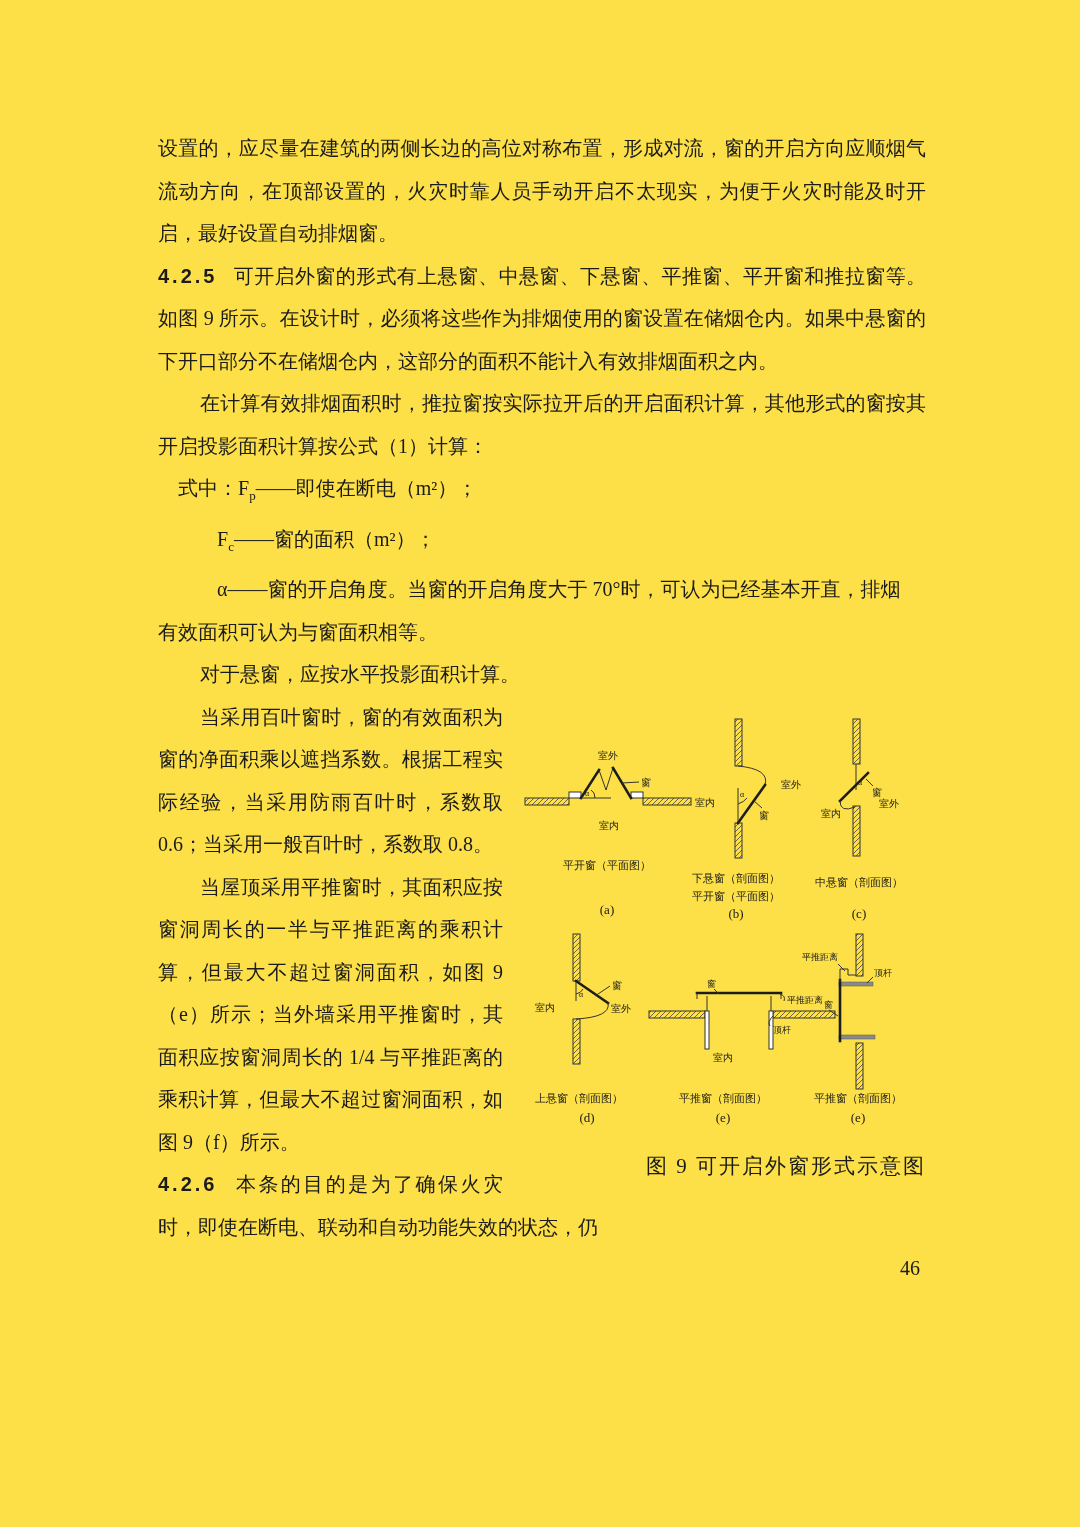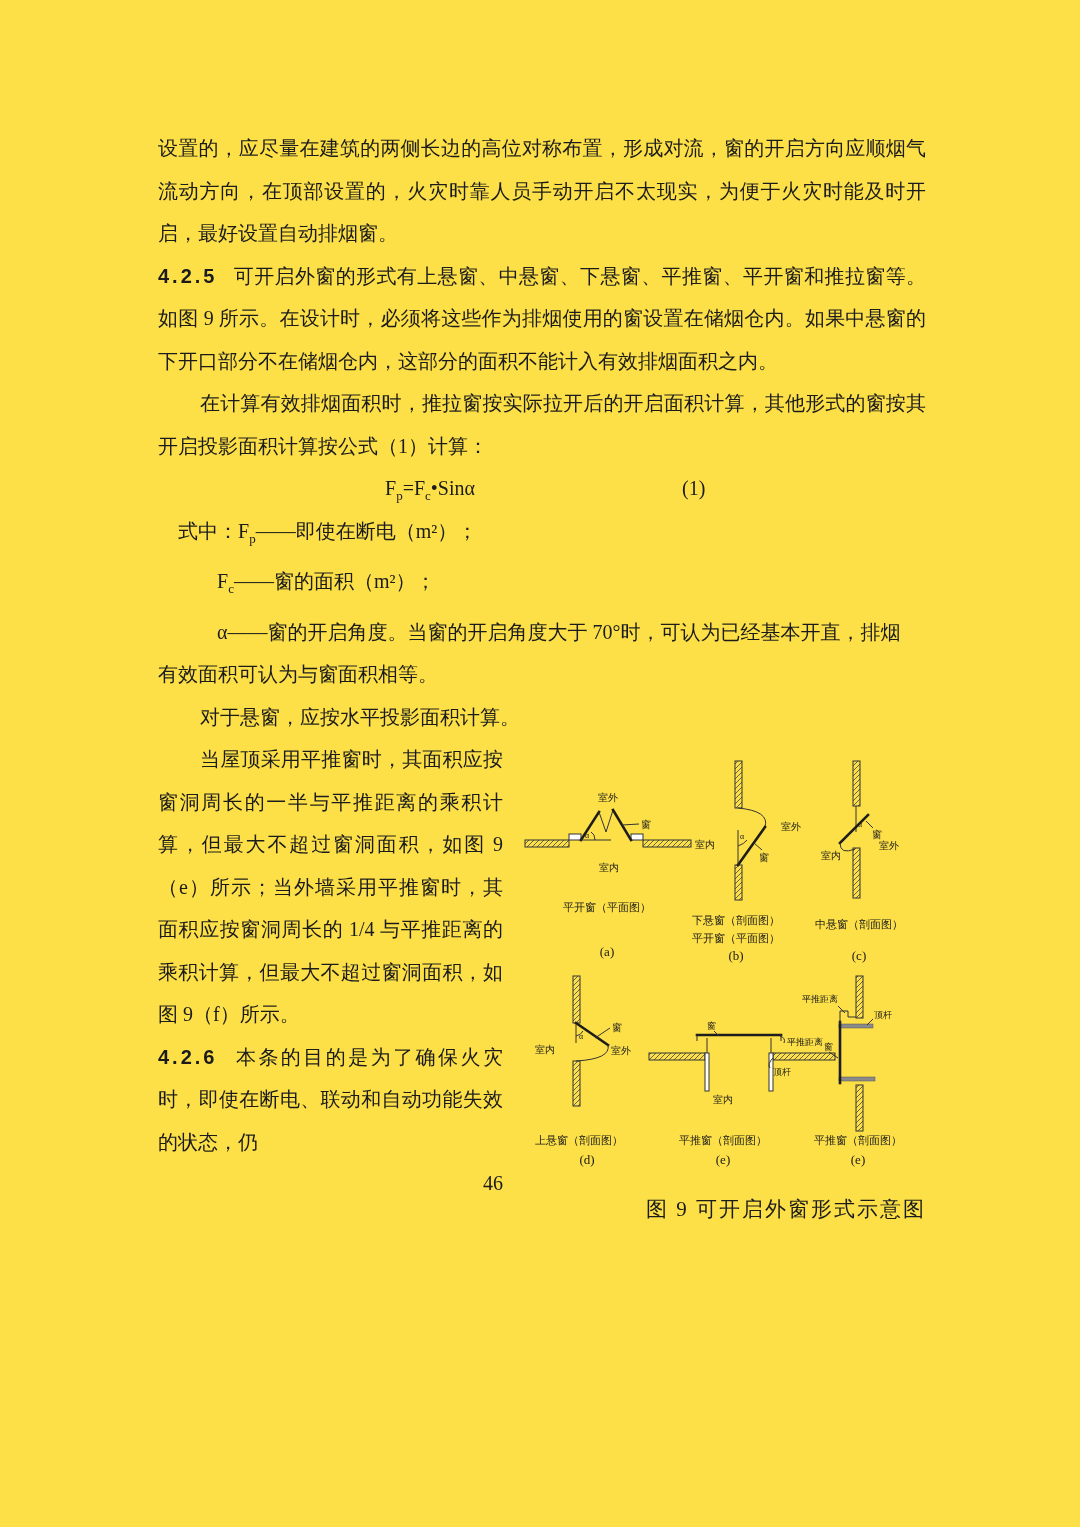--- a/index.html
+++ b/index.html
@@ -46,24 +46,20 @@
 
 <div class="page">
   <div class="content">
 
     <p>设置的，应尽量在建筑的两侧长边的高位对称布置，形成对流，窗的开启方向应顺烟气流动方向，在顶部设置的，火灾时靠人员手动开启不太现实，为便于火灾时能及时开启，最好设置自动排烟窗。</p>
 
     <p><span class="clause-num">4.2.5</span><span>可开启外窗的形式有上悬窗、中悬窗、下悬窗、平推窗、平开窗和推拉窗等。如图 9 所示。在设计时，必须将这些作为排烟使用的窗设置在储烟仓内。如果中悬窗的下开口部分不在储烟仓内，这部分的面积不能计入有效排烟面积之内。</span></p>
 
     <p class="indent">在计算有效排烟面积时，推拉窗按实际拉开后的开启面积计算，其他形式的窗按其开启投影面积计算按公式（1）计算：</p>
 
-    <div class="formula-row">
-      <span class="eq"><span>F</span><sub>p</sub><span>=F</span><sub>c</sub><span>•Sinα</span></span>
-      <span class="eqnum">(1)</span>
-    </div>
 
     <div class="w1"><span>式中：</span><span>F</span><sub>p</sub><span>——即使在断电（m²）；</span></div>
     <div class="w2"><span>F</span><sub>c</sub><span>——窗的面积（m²）；</span></div>
     <div class="w3">α——窗的开启角度。当窗的开启角度大于 70°时，可认为已经基本开直，排烟</div>
     <div>有效面积可认为与窗面积相等。</div>
 
     <p class="indent">对于悬窗，应按水平投影面积计算。</p>
 
     <div>
       <figure class="fig" style="margin-right:0;">
@@ -173,20 +169,21 @@
             <text class="t8" x="363" y="270">顶杆</text>
             <path class="thin" d="M318 304 L327 310"></path>
             <text class="t8 end" x="322" y="302">窗</text>
             <text class="t11 mid" x="347" y="396">平推窗（剖面图）</text>
             <text class="t13 mid" x="347" y="416">(e)</text>
           </g>
         </svg>
         <figcaption class="figcaption">图 9 可开启外窗形式示意图</figcaption>
       </figure>
 
+      <p class="indent">当采用百叶窗时，窗的有效面积为窗的净面积乘以遮挡系数。根据工程实际经验，当采用防雨百叶时，系数取 0.6；当采用一般百叶时，系数取 0.8。</p>
       <p class="indent">当屋顶采用平推窗时，其面积应按窗洞周长的一半与平推距离的乘积计算，但最大不超过窗洞面积，如图 9（e）所示；当外墙采用平推窗时，其面积应按窗洞周长的 1/4 与平推距离的乘积计算，但最大不超过窗洞面积，如图 9（f）所示。</p>
       <p><span class="clause-num">4.2.6</span><span>本条的目的是为了确保火灾时，即使在断电、联动和自动功能失效的状态，仍</span></p>
     </div>
 
 
     <div class="pageno">46</div>
   </div>
 </div>
 
 </body></html>

